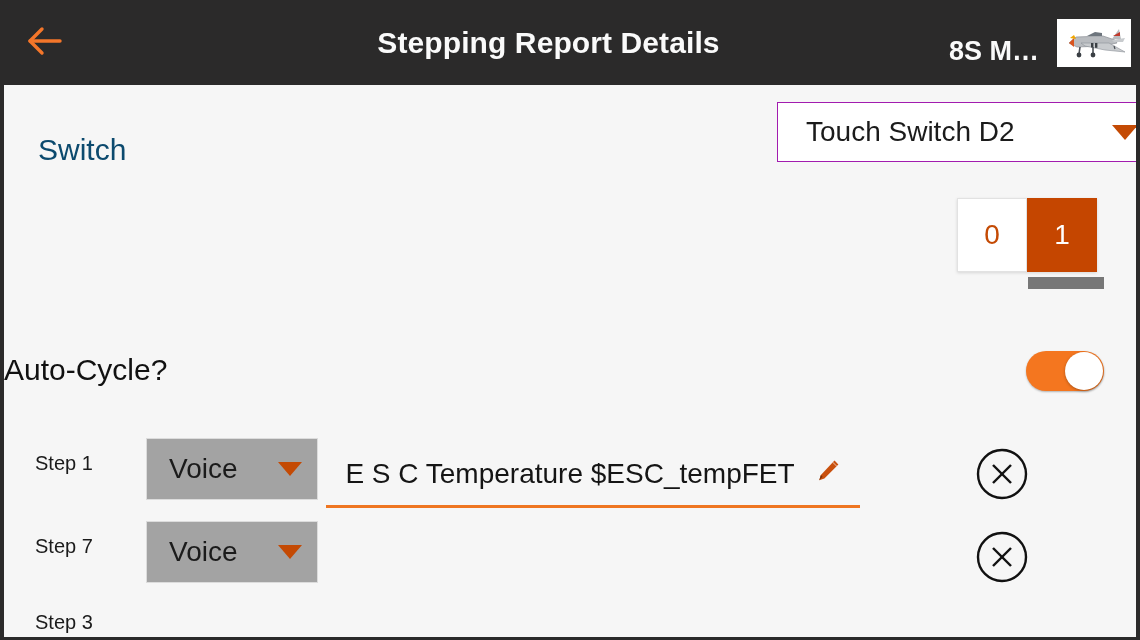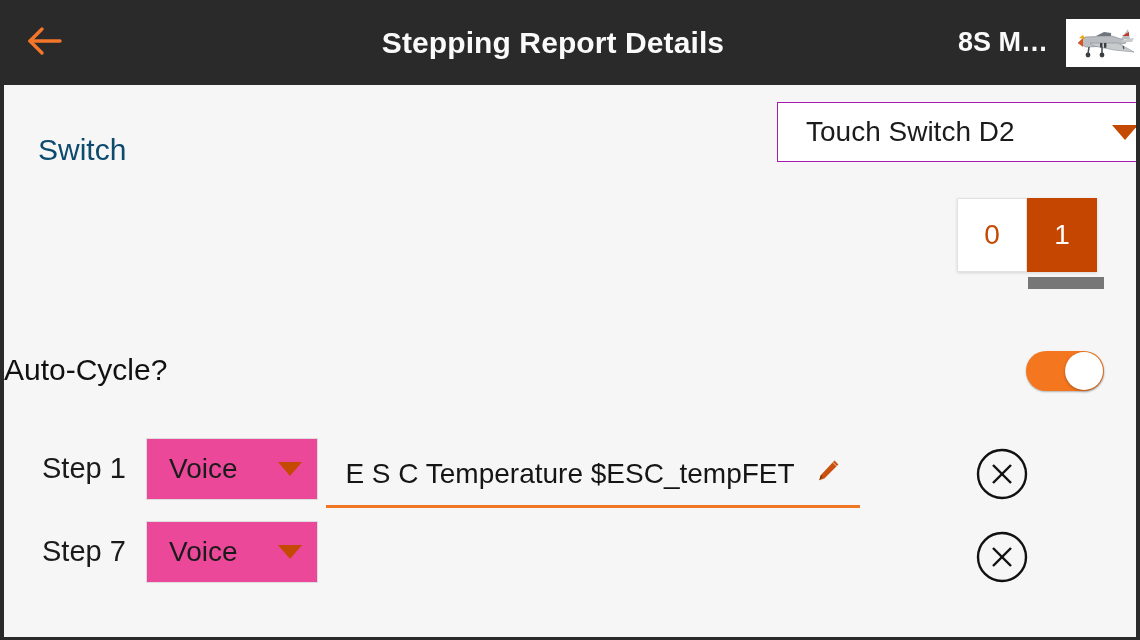--- a/index.html
+++ b/index.html
@@ -51,21 +51,22 @@
     color: #fafafa;
     font-size: 30px;
     font-weight: bold;
     letter-spacing: 0.1px;
     padding-left: 60px;
     white-space: nowrap;
   }
   .appbar-right {
     flex: 0 0 auto;
     display: flex;
-    align-items: center;
+    align-items: flex-end;
+    padding-right: 9px;
   }
   .model-name {
     color: #fafafa;
     font-size: 27px;
     font-weight: bold;
     white-space: nowrap;
     margin-right: 18px;
   }
   .model-thumb {
     width: 74px;
@@ -208,33 +209,33 @@
     left: 0;
     top: 345px;
     width: 1132px;
   }
   .step-row {
     position: relative;
     height: 83px;
   }
   .step-label {
     position: absolute;
-    left: 38px;
+    left: 31px;
     top: 22px;
-    font-size: 29px;
+    font-size: 20px;
     color: #1b1b1b;
     white-space: nowrap;
   }
   .step-dd {
     position: absolute;
     left: 142px;
     top: 8px;
     width: 172px;
     height: 62px;
-    background: #ec4899;
+    background: #a3a3a3;
     border: 1px solid #dcdcdc;
     box-sizing: border-box;
     display: flex;
     align-items: center;
     cursor: pointer;
     gap: 28px;
   }
   .step-dd .dd-text {
     flex: 1 1 auto;
     padding-left: 22px;
@@ -417,16 +418,19 @@
           <span>
             <svg width="54" height="54" viewBox="0 0 54 54" aria-hidden="true">
               <circle cx="27" cy="27" r="24" fill="none" stroke="#111111" stroke-width="2.4"></circle>
               <line x1="18" y1="18" x2="36" y2="36" stroke="#111111" stroke-width="2.4"></line>
               <line x1="36" y1="18" x2="18" y2="36" stroke="#111111" stroke-width="2.4"></line>
             </svg>
           </span>
         </div>
       </div>
 
+      <div class="step-row-partial">
+        <div class="step-label">Step 3</div>
+      </div>
 
     </div>
   </div>
 </div>
 
 </body></html>

